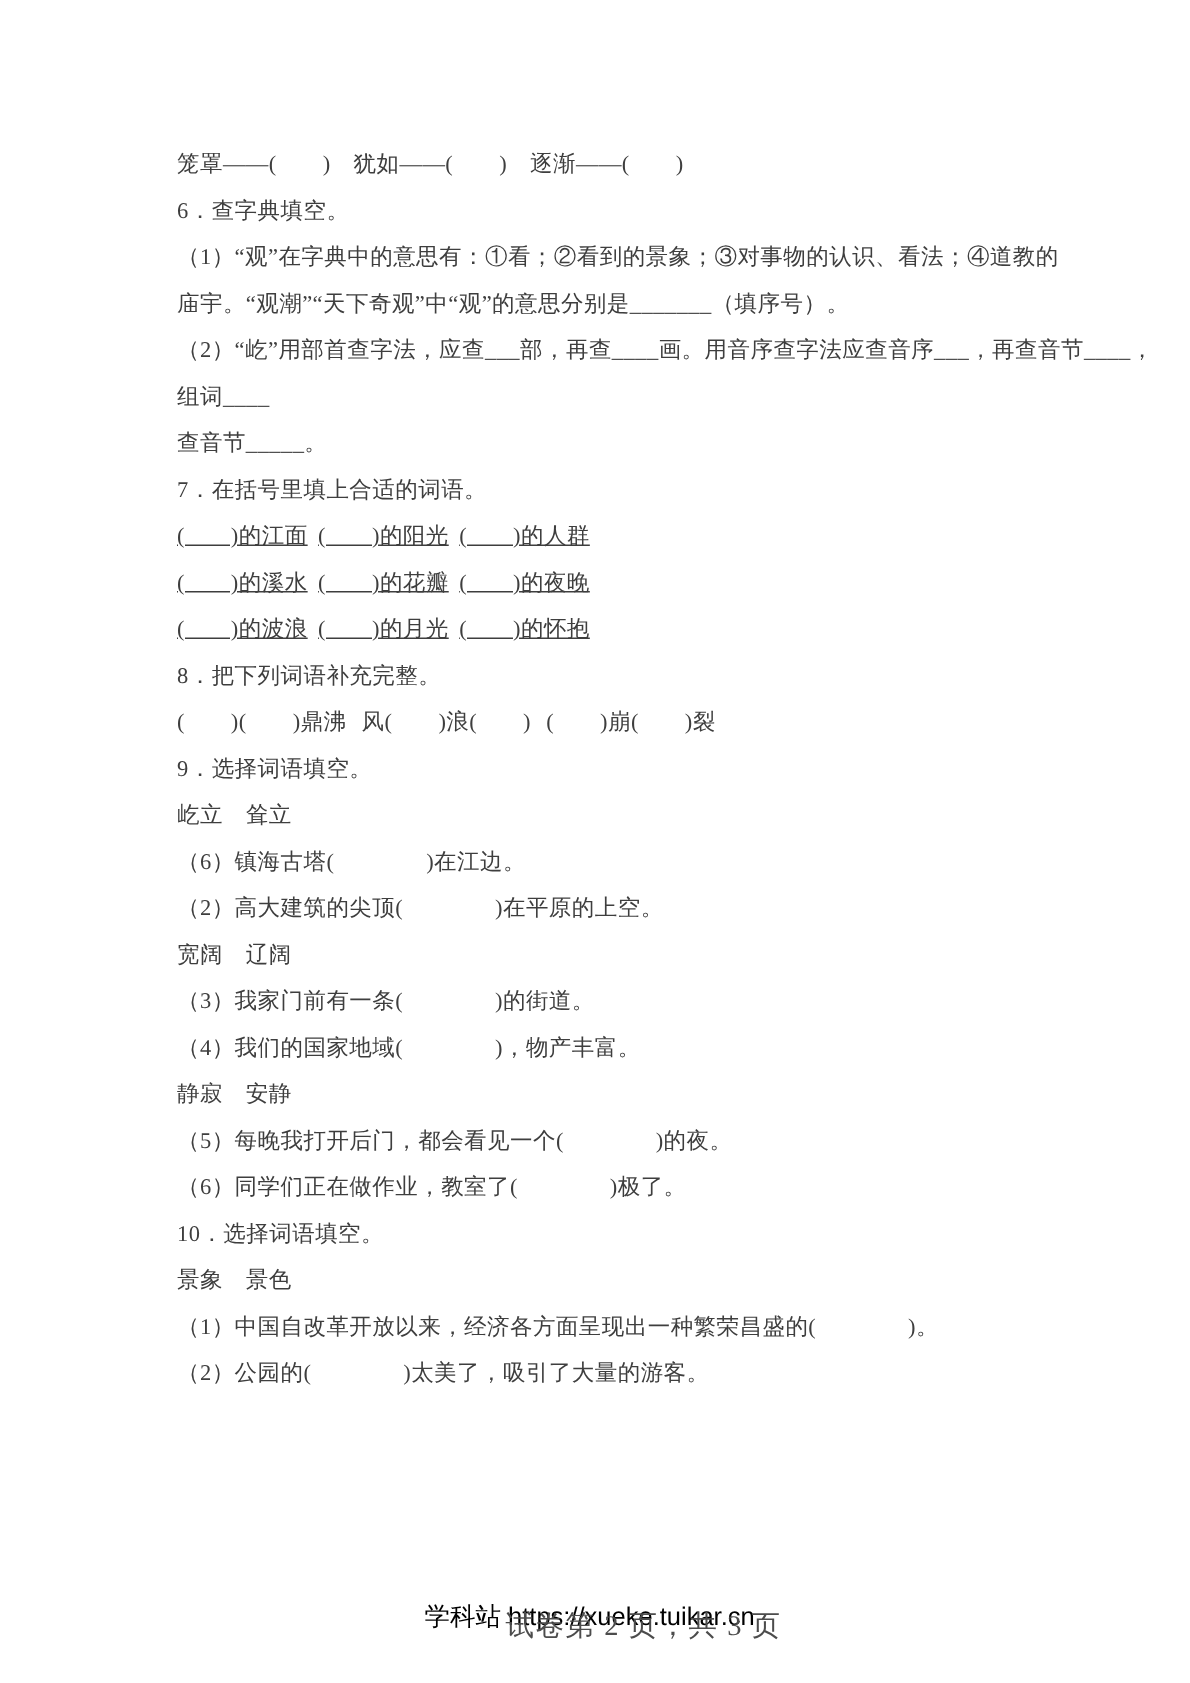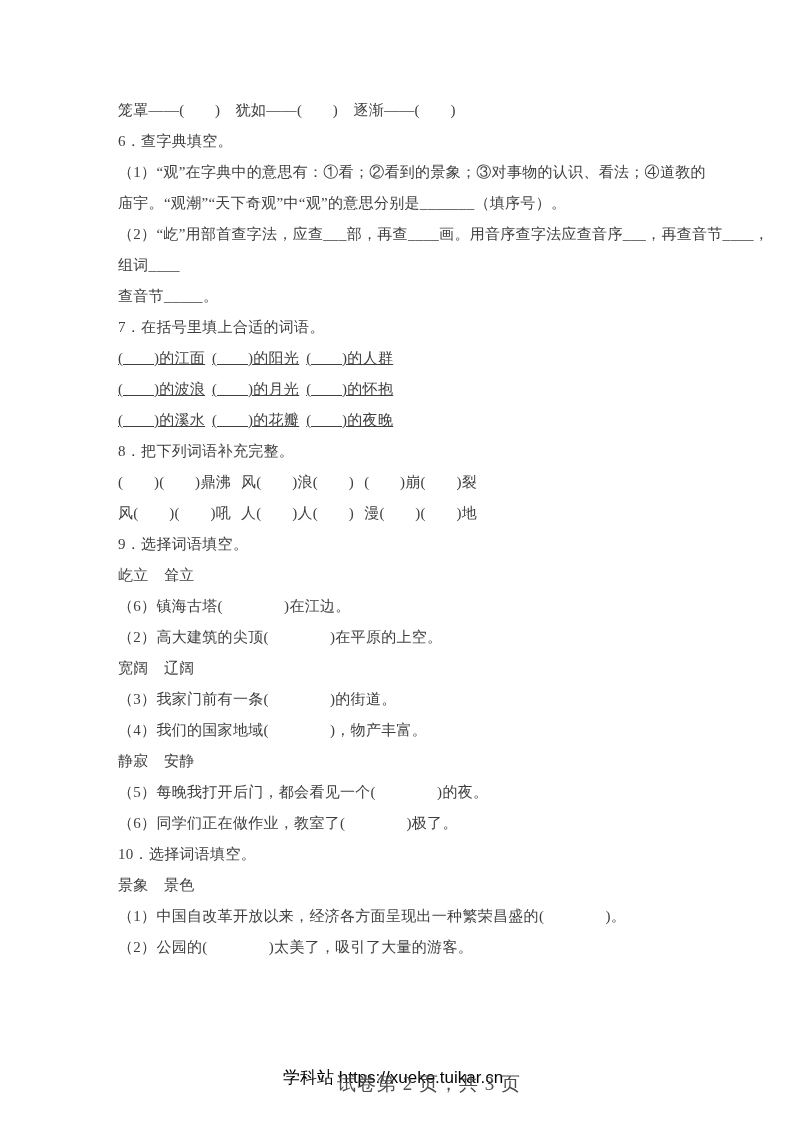--- a/index.html
+++ b/index.html
@@ -63,40 +63,35 @@
     <div class="line">组词____</div>
     <div class="line">查音节_____。</div>
 
     <div class="line">7．在括号里填上合适的词语。</div>
     <div class="line">
       <span class="cell w90">(　　)的江面</span>
       <span class="cell w90">(　　)的阳光</span>
       <span class="cell w90">(　　)的人群</span>
     </div>
     <div class="line">
+      <span class="cell w90">(　　)的溪水</span>
+      <span class="cell w90">(　　)的花瓣</span>
+      <span class="cell w90">(　　)的夜晚</span>
+    </div>
+    <div class="line">
       <span class="cell w90">(　　)的波浪</span>
       <span class="cell w90">(　　)的月光</span>
       <span class="cell w90">(　　)的怀抱</span>
-    </div>
-    <div class="line">
-      <span class="cell w90">(　　)的溪水</span>
-      <span class="cell w90">(　　)的花瓣</span>
-      <span class="cell w90">(　　)的夜晚</span>
     </div>
 
     <div class="line">8．把下列词语补充完整。</div>
     <div class="line">
       <span class="cell w118">(　　)(　　)鼎沸</span>
       <span class="cell w118">风(　　)浪(　　)</span>
       <span class="cell w118">(　　)崩(　　)裂</span>
-    </div>
-    <div class="line">
-      <span class="cell w118">风(　　)(　　)吼</span>
-      <span class="cell w118">人(　　)人(　　)</span>
-      <span class="cell w118">漫(　　)(　　)地</span>
     </div>
 
     <div class="line">9．选择词语填空。</div>
     <div class="line">屹立　耸立</div>
     <div class="line">（6）镇海古塔(　　　　)在江边。</div>
     <div class="line">（2）高大建筑的尖顶(　　　　)在平原的上空。</div>
     <div class="line">宽阔　辽阔</div>
     <div class="line">（3）我家门前有一条(　　　　)的街道。</div>
     <div class="line">（4）我们的国家地域(　　　　)，物产丰富。</div>
     <div class="line">静寂　安静</div>

